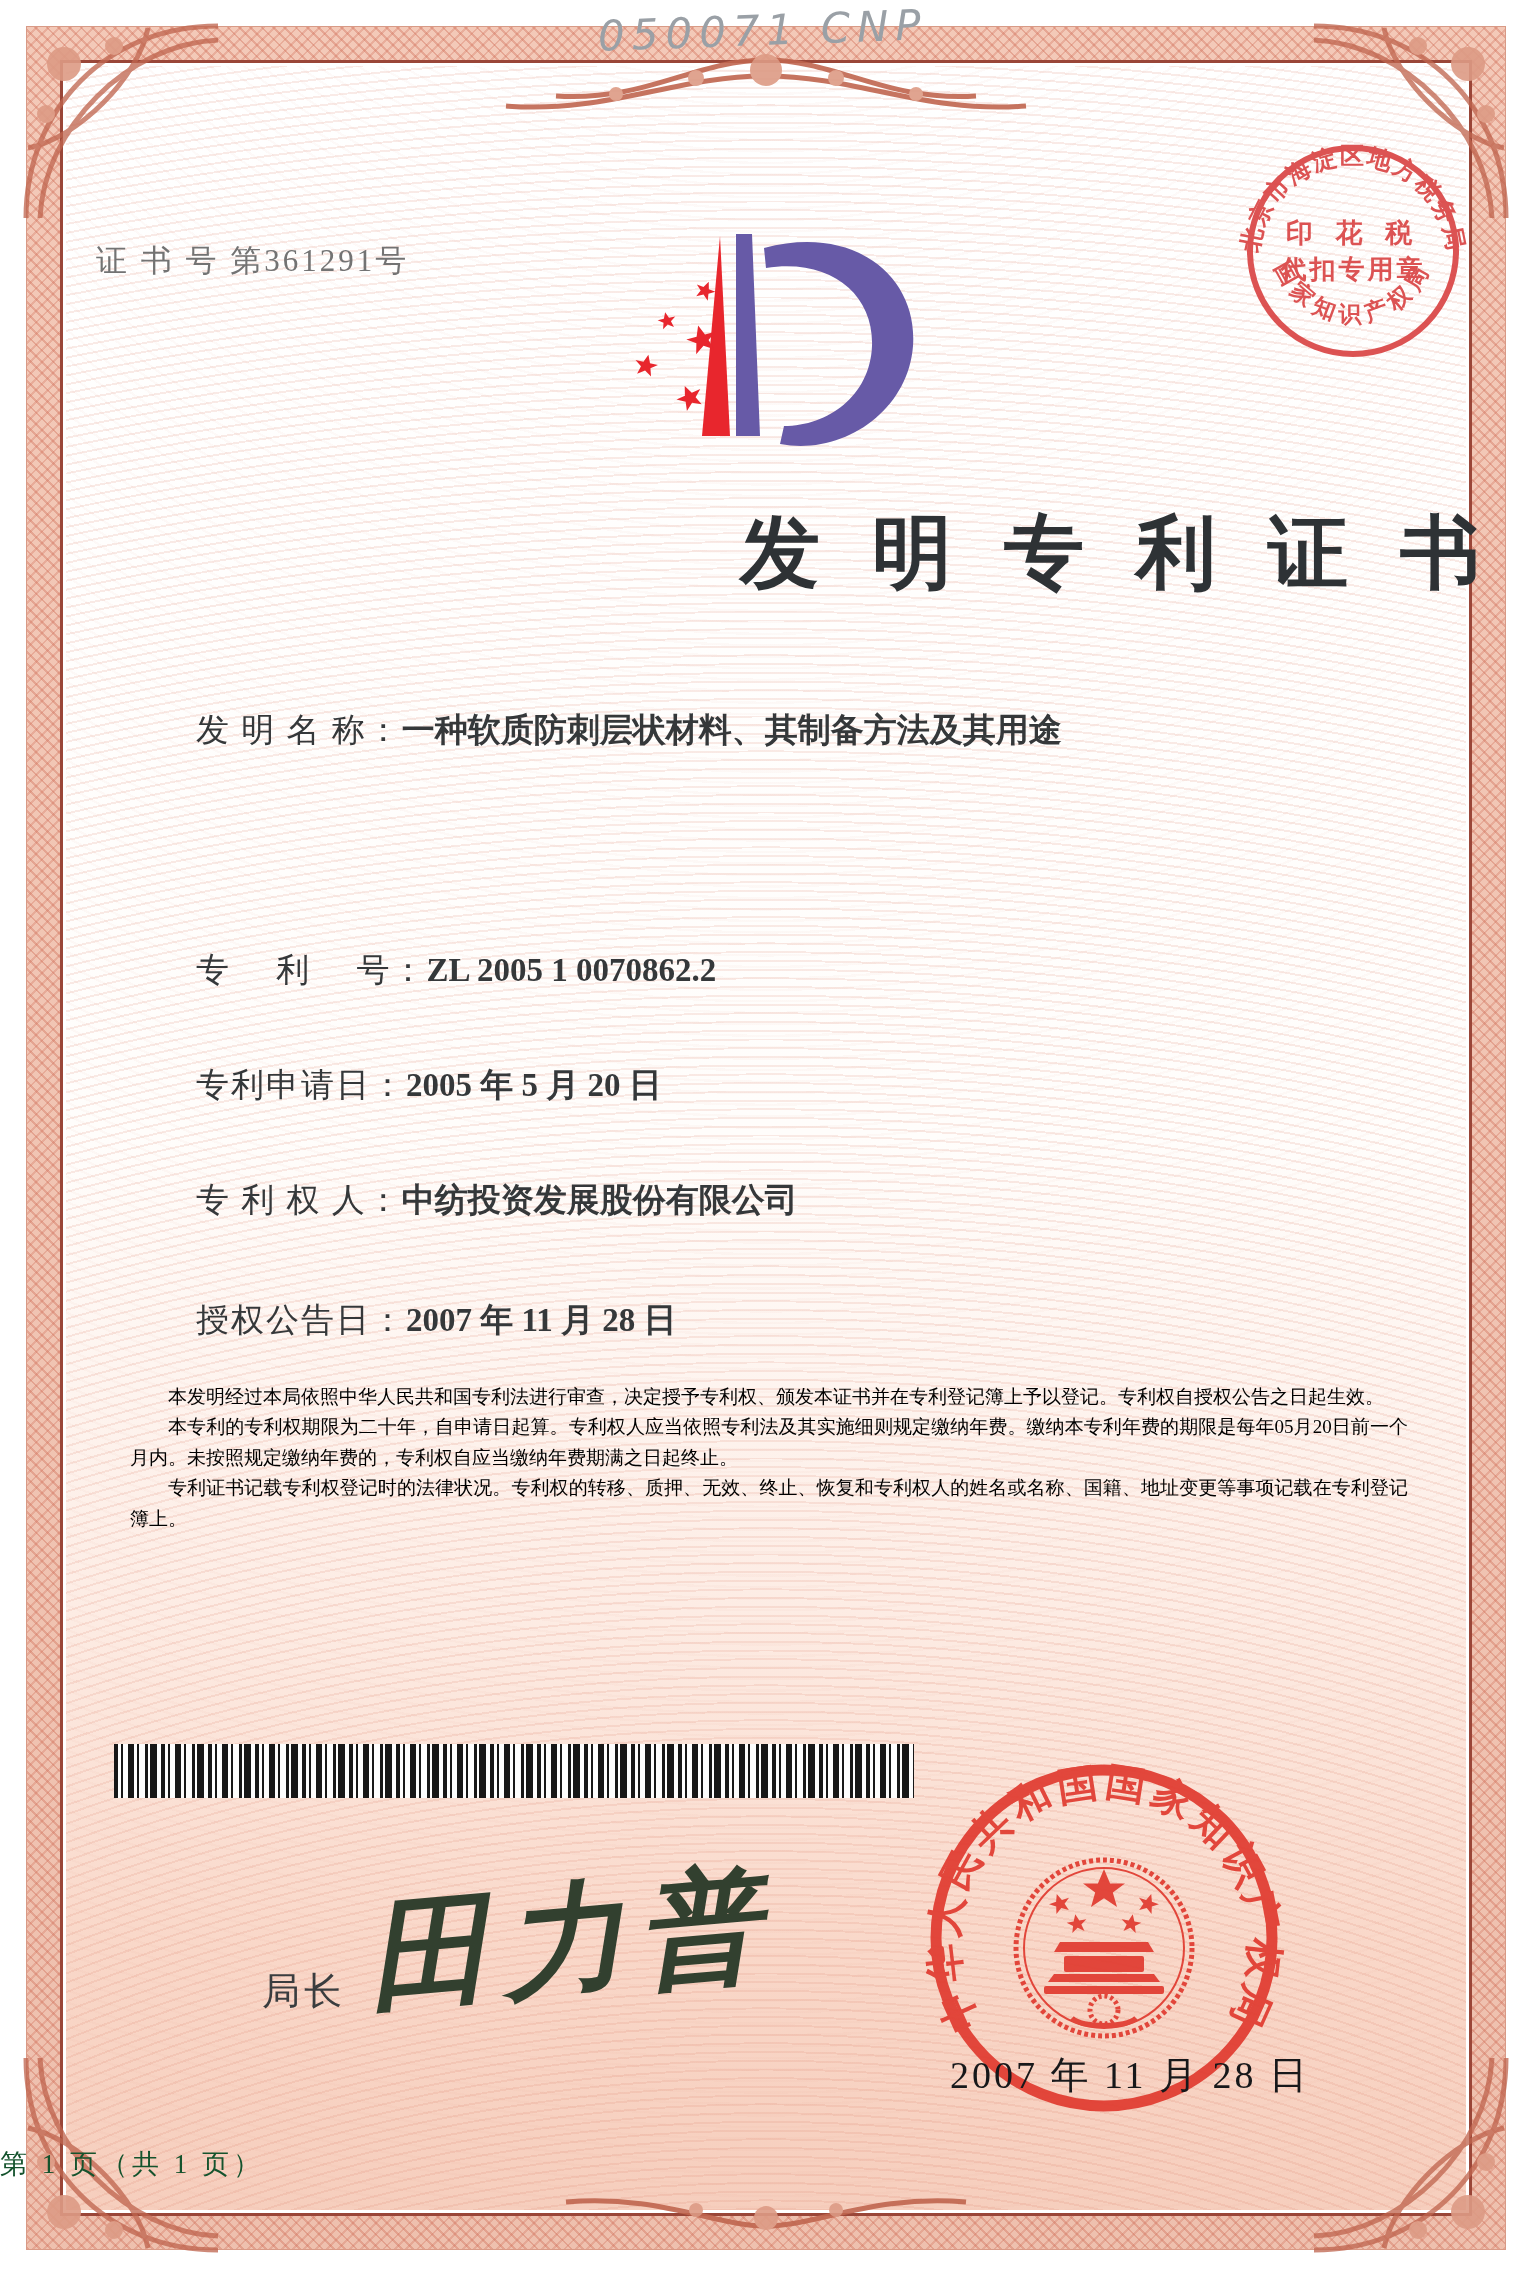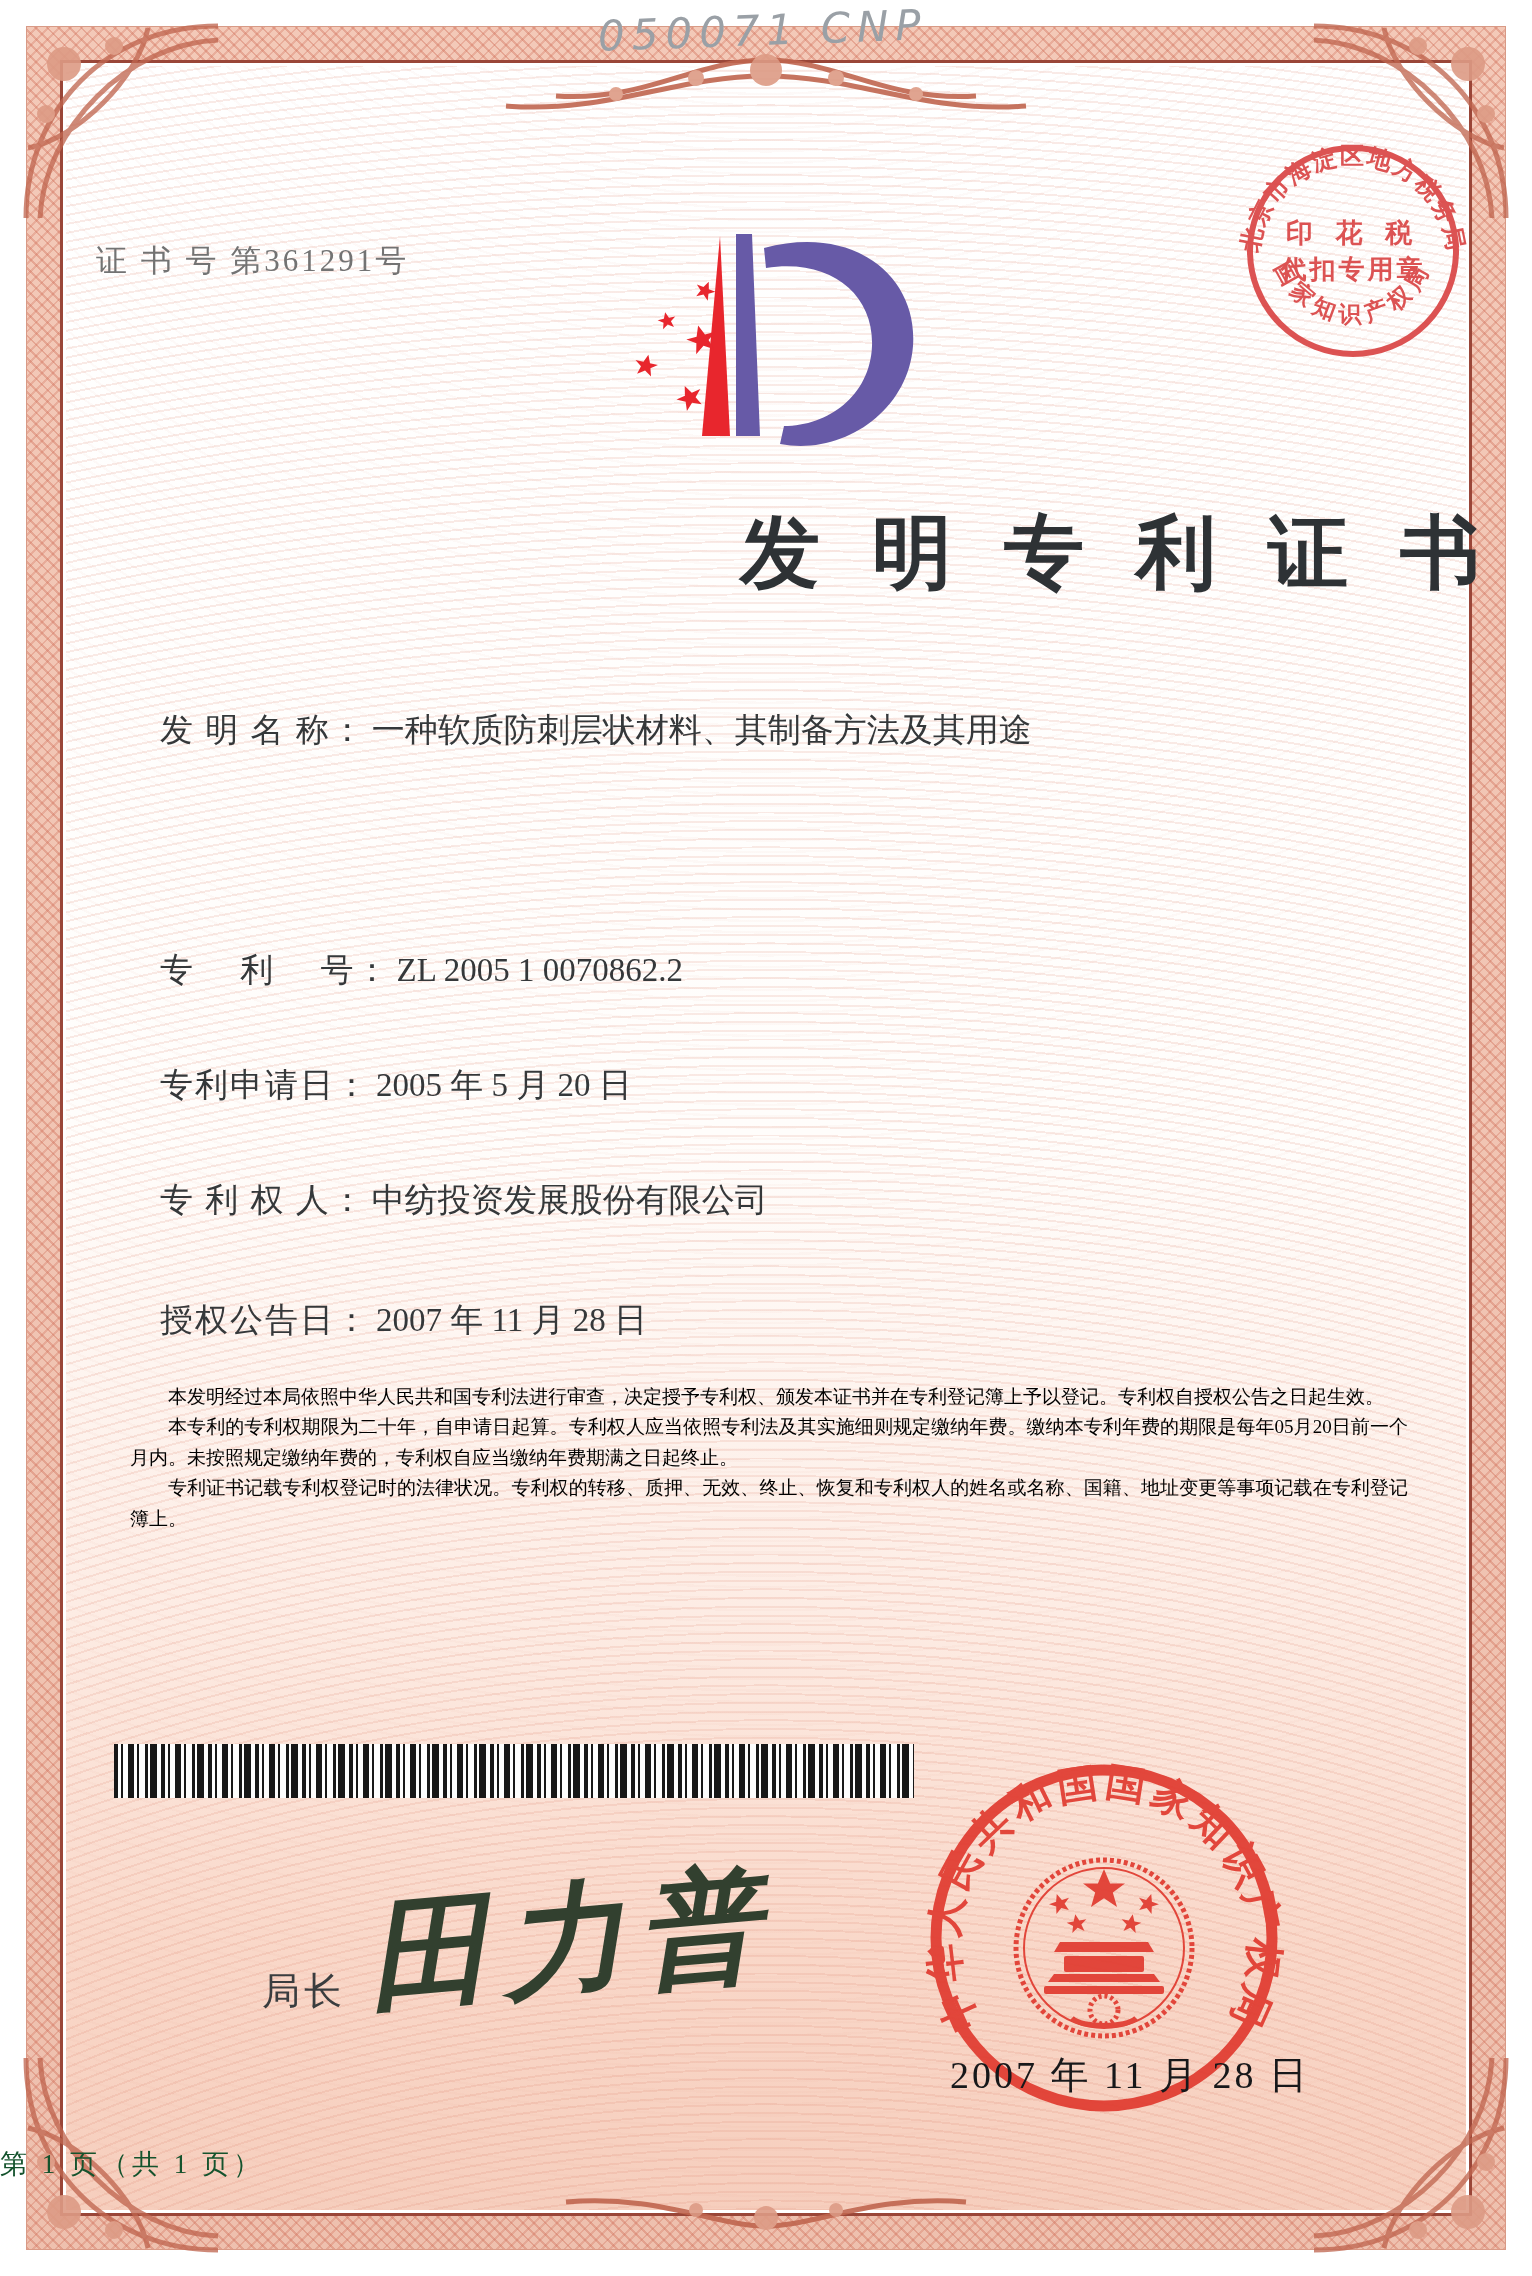--- a/index.html
+++ b/index.html
@@ -39,22 +39,22 @@
   .note{
     left:598px;top:6px;font-family:"DejaVu Sans",sans-serif;font-style:italic;
     font-size:42px;color:#9aa0a6;letter-spacing:7px;transform:rotate(-2deg);white-space:nowrap;
   }
   .certno{left:96px;top:240px;font-size:31px;color:#737373;letter-spacing:3px;white-space:nowrap;}
   .title{
     left:0;right:0;top:500px;text-align:right;font-size:80px;font-weight:700;color:#2e3235;
     letter-spacing:52px;text-indent:52px;white-space:nowrap;
   }
   .field{left:160px;width:1240px;font-size:33px;color:#35383a;white-space:nowrap;}
-  .field .lbl{letter-spacing:2px;}
-  .field .val{margin-left:6px;}
+  .field .lbl{letter-spacing:2px;margin-left:36px;}
+  .field .val{margin-left:0;font-weight:bold;}
   .f0{top:708px}.f1{top:838px}.f2{top:948px}.f3{top:1063px}.f4{top:1178px}.f5{top:1298px}
   .paras{left:130px;top:1382px;width:1278px;font-size:19px;line-height:1.6;
     color:#000000;text-align:justify;}
   .paras p{margin:0;text-indent:2em;}
   .barcode{
     left:114px;top:1744px;width:800px;height:54px;
     background:repeating-linear-gradient(90deg,
       #171717 0 4px,#fdfdfd 4px 7px,#171717 7px 9px,#fdfdfd 9px 14px,
       #171717 14px 20px,#fdfdfd 20px 23px,#171717 23px 25px,#fdfdfd 25px 31px,
       #171717 31px 34px,#fdfdfd 34px 36px,#171717 36px 43px,#fdfdfd 43px 47px);

